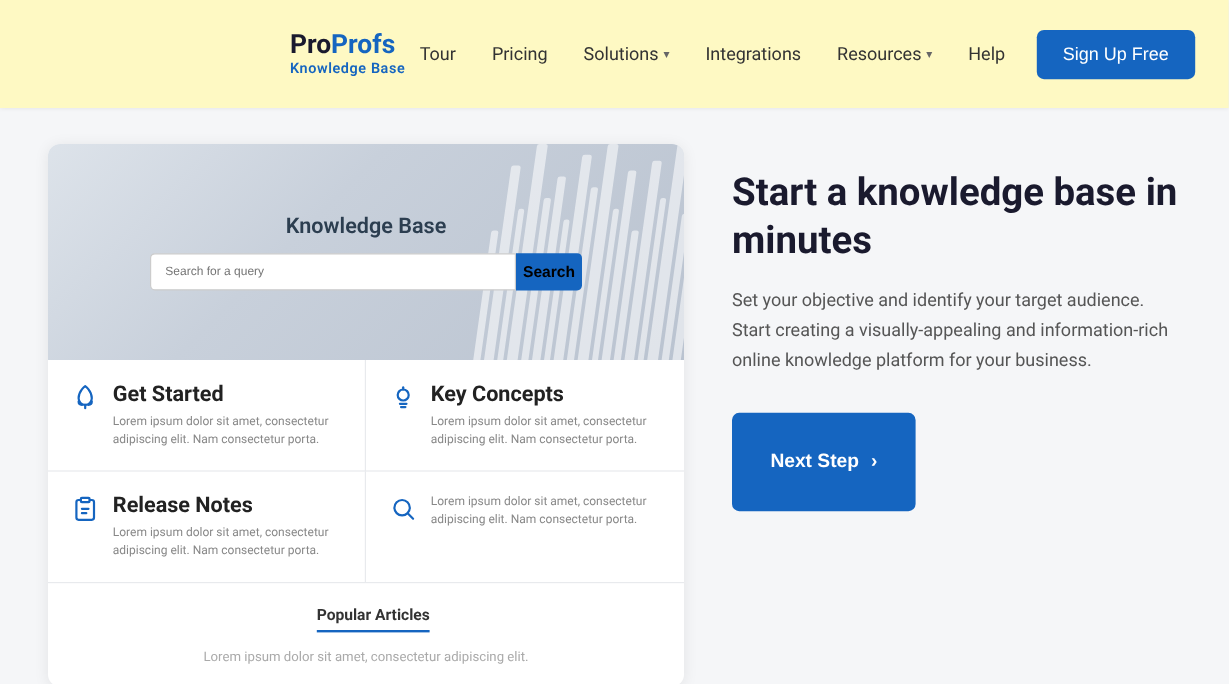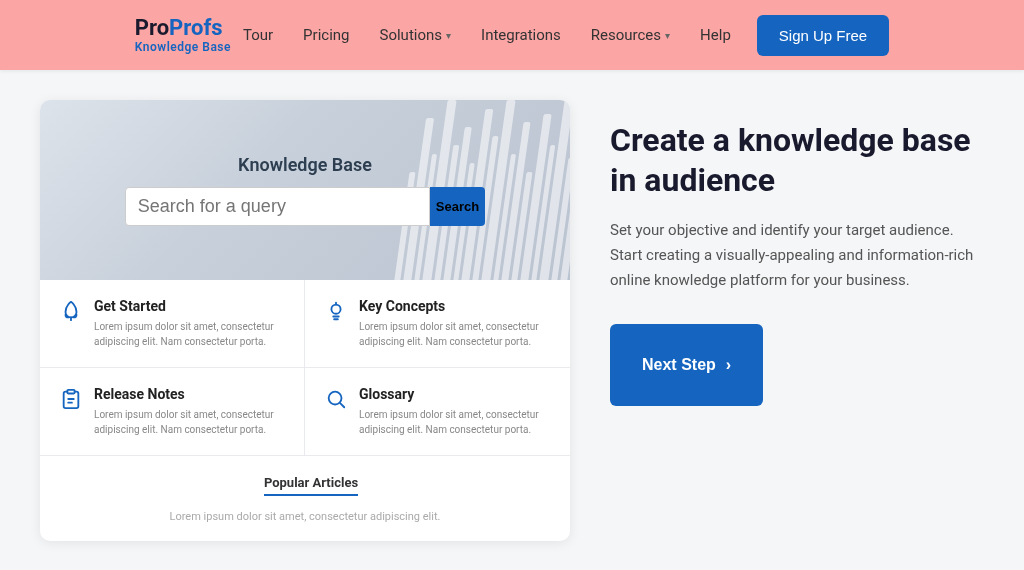--- a/index.html
+++ b/index.html
@@ -6,26 +6,26 @@
     body {
       font-family: -apple-system, BlinkMacSystemFont, 'Segoe UI', Roboto, Arial, sans-serif;
       background: #f5f6f8;
       width: 1024px;
       min-height: 570px;
       overflow-x: hidden;
     }
 
     
     header {
-      background: #fca5a5;
+      background: #fef9c3;
       display: flex;
       align-items: center;
-      justify-content: center;
+      justify-content: flex-end;
       padding: 0 28px;
-      height: 70px;
+      height: 90px;
       box-shadow: 0 1px 4px rgba(0,0,0,0.08);
       position: relative;
       z-index: 10;
     }
 
     .logo-area {
       display: flex;
       flex-direction: column;
       line-height: 1;
     }
@@ -143,21 +143,21 @@
       position: relative;
       z-index: 2;
       display: flex;
       width: 68%;
     }
     .kb-search-input {
       flex: 1;
       border: 1px solid #ccc;
       border-radius: 4px 0 0 4px;
       padding: 8px 12px;
-      font-size: 18px;
+      font-size: 10px;
       color: #4c1d95;
       outline: none;
       background: #fff;
     }
     .kb-search-btn {
       background: #1565c0;
       color: #000000;
       border: none;
       border-radius: 0 4px 4px 0;
       padding: 8px 6px;
@@ -187,21 +187,21 @@
       border-bottom: none;
     }
     .cat-icon {
       font-size: 22px;
       color: #1565c0;
       flex-shrink: 0;
       margin-top: 2px;
     }
     .cat-content {}
     .cat-title {
-      font-size: 14px;
+      font-size: 18px;
       font-weight: 700;
       color: #222;
       margin-bottom: 5px;
     }
     .cat-desc {
       font-size: 10px;
       color: #888;
       line-height: 1.5;
     }
 
@@ -373,34 +373,33 @@
       </div>
 
       <div class="kb-cat-item">
         <div class="cat-icon">
           <svg width="22" height="22" viewBox="0 0 24 24" fill="none" stroke="#1565c0" stroke-width="2" stroke-linecap="round" stroke-linejoin="round">
             <circle cx="11" cy="11" r="7"></circle>
             <line x1="16.5" y1="16.5" x2="21" y2="21"></line>
           </svg>
         </div>
         <div class="cat-content">
-          <div class="cat-title">Glossary</div>
           <div class="cat-desc">Lorem ipsum dolor sit amet, consectetur adipiscing elit. Nam consectetur porta.</div>
         </div>
       </div>
     </div>
 
     <div class="kb-popular">
       <div class="popular-title">Popular Articles</div>
       <div class="popular-text">Lorem ipsum dolor sit amet, consectetur adipiscing elit.</div>
     </div>
   </div>
 
   <div class="right-section">
-    <h1 class="right-title">Create a knowledge base in audience</h1>
+    <h1 class="right-title">Start a knowledge base in minutes</h1>
     <p class="right-desc">Set your objective and identify your target audience. Start creating a visually-appealing and information-rich online knowledge platform for your business.</p>
     <button class="btn-next-step">
       <span>Next Step</span>
       <span class="chevron-right">›</span>
     </button>
   </div>
 
 </div>
 
 </body></html>

